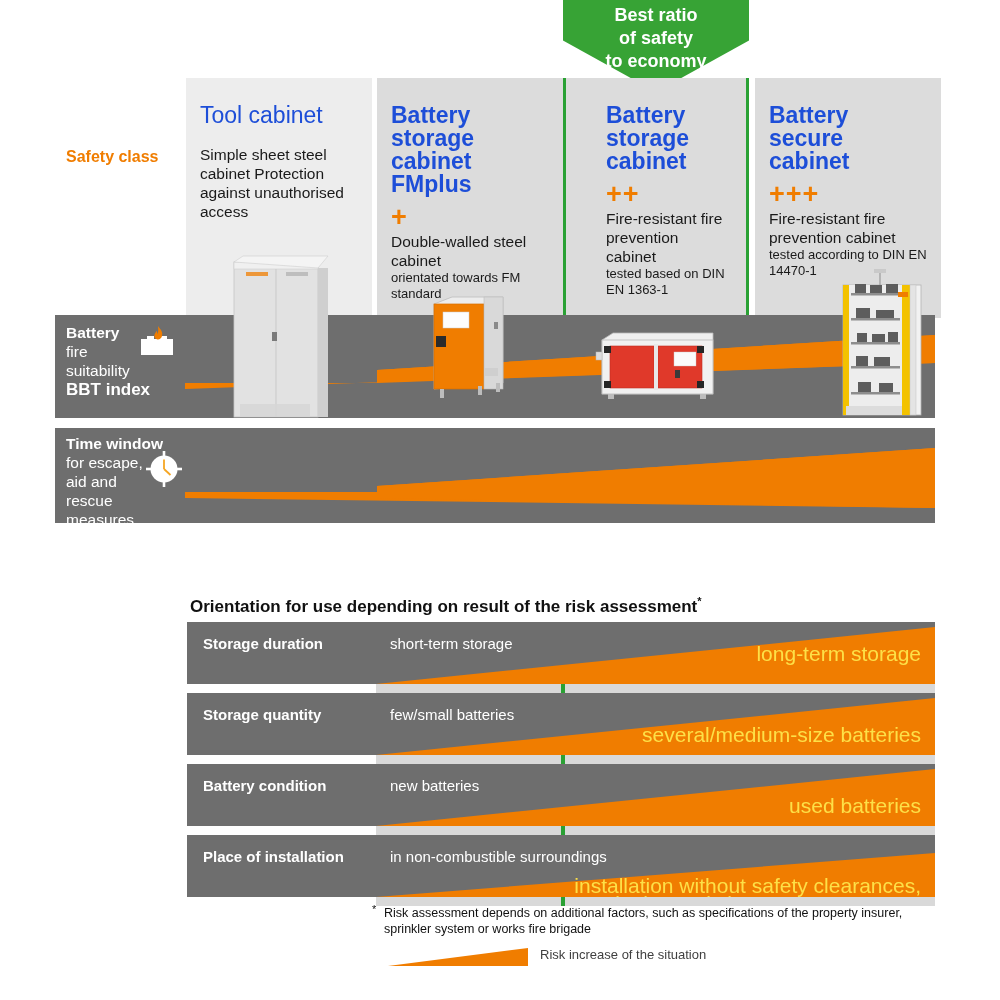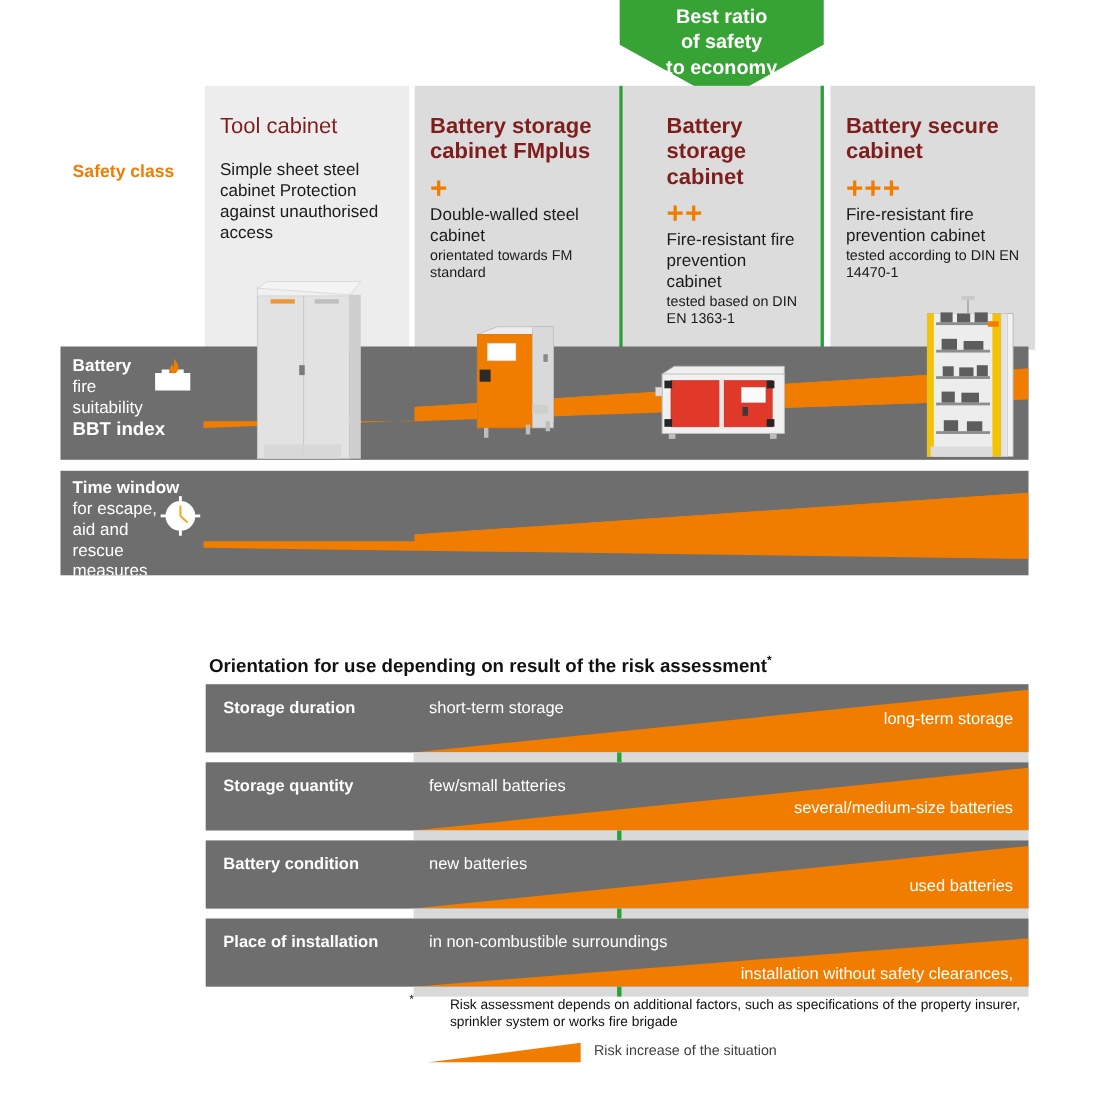--- a/index.html
+++ b/index.html
@@ -18,21 +18,21 @@
   .col .colbody{position:absolute;left:0;top:0;right:0;bottom:0;padding:26px 14px 0 14px;box-sizing:border-box;}
   .col.c1{left:186px;}
   .col.c2{left:377px;}
   .col.c3{left:563px;}
   .col.c4{left:755px;}
   .col.c1 .colbody{background:#ededed;}
   .col.c2 .colbody{background:#dcdcdc;}
   .col.c3 .colbody{background:#dcdcdc;border-left:3px solid #2aa134;border-right:3px solid #2aa134;padding-left:40px;}
   .col.c4 .colbody{background:#dcdcdc;}
 
-  .coltitle{font-size:20px;line-height:23px;color:#7f1d1d;font-weight:400;margin:0 0 0 0;}
+  .coltitle{font-size:23px;line-height:23px;color:#1d4ed8;font-weight:400;margin:0 0 0 0;}
   .col.c2 .coltitle,.col.c3 .coltitle,.col.c4 .coltitle{font-weight:bold;}
   .plus{color:#f07d00;font-weight:bold;font-size:27px;line-height:30px;letter-spacing:1px;margin-top:6px;}
   .desc{font-size:15.5px;line-height:19px;color:#1a1a1a;margin-top:0;}
   .desc .small{font-size:13px;line-height:16px;display:block;}
   .col.c1 .desc{margin-top:18px;}
 
   
   #greenwrap{position:absolute;left:563px;top:0;width:186px;height:92px;}
   #greenband{position:absolute;left:0;top:0;width:186px;height:92px;background:#37a335;
      clip-path:polygon(0 0,100% 0,100% 44%,50% 100%,0 44%);}
@@ -56,21 +56,21 @@
 
   
   #lower{position:absolute;left:0;top:585px;width:1000px;height:415px;}
   #lowertitle{position:absolute;left:190px;top:10px;font-weight:bold;font-size:17px;color:#111;}
   #lowertitle .ast{font-size:11px;vertical-align:super;}
 
   .trow{position:absolute;left:187px;width:748px;height:62px;background:#6e6e6e;overflow:hidden;}
   .trow .rowwedge{position:absolute;left:0;top:0;width:748px;height:62px;}
   .trow .rlabel{position:absolute;left:16px;top:13px;color:#fff;font-weight:bold;font-size:15px;z-index:3;}
   .trow .rleft{position:absolute;left:203px;top:13px;color:#fff;font-size:15px;z-index:3;}
-  .trow .rright{position:absolute;right:14px;color:#ffffff;font-size:15px;text-align:left;z-index:3;line-height:18px;}
+  .trow .rright{position:absolute;right:14px;color:#fde047;font-size:21px;text-align:left;z-index:3;line-height:18px;}
 
   .gapstrip{position:absolute;left:376px;width:559px;height:9px;background:#d9d9d9;}
   .gapstrip .gtick{position:absolute;left:185px;top:0;width:4px;height:9px;background:#2aa134;}
 
   
   #fn{position:absolute;left:372px;top:320px;width:560px;font-size:12.5px;line-height:16px;color:#111;}
   #fnast{position:absolute;left:372px;top:318px;font-size:11px;color:#111;}
   #legendtri{position:absolute;left:388px;top:363px;width:140px;height:18px;}
   #legendtxt{position:absolute;left:540px;top:362px;font-size:13px;color:#404040;}
 </style>
@@ -303,19 +303,19 @@
     <div class="rlabel">Place of installation</div>
     <div class="rleft">in non-combustible surroundings</div>
     <div class="rright" style="top:42px;white-space:pre-line;">installation without safety clearances,
 e.g. in the workshop</div>
   </div>
   <div class="gapstrip" style="top:312px;">
     <div class="gtick"></div>
   </div>
 
   <div id="fnast">*</div>
-  <div id="fn" style="left:384px;margin-left:25px;">Risk assessment depends on additional factors, such as specifications of the property insurer, sprinkler system or works fire brigade</div>
+  <div id="fn" style="left:384px;">Risk assessment depends on additional factors, such as specifications of the property insurer, sprinkler system or works fire brigade</div>
 
   <svg id="legendtri" viewBox="0 0 140 18" preserveAspectRatio="none">
     <polygon points="0,18 140,0 140,18" fill="#f07d00"></polygon>
   </svg>
   <div id="legendtxt">Risk increase of the situation</div>
 </div>
 
 </body></html>

